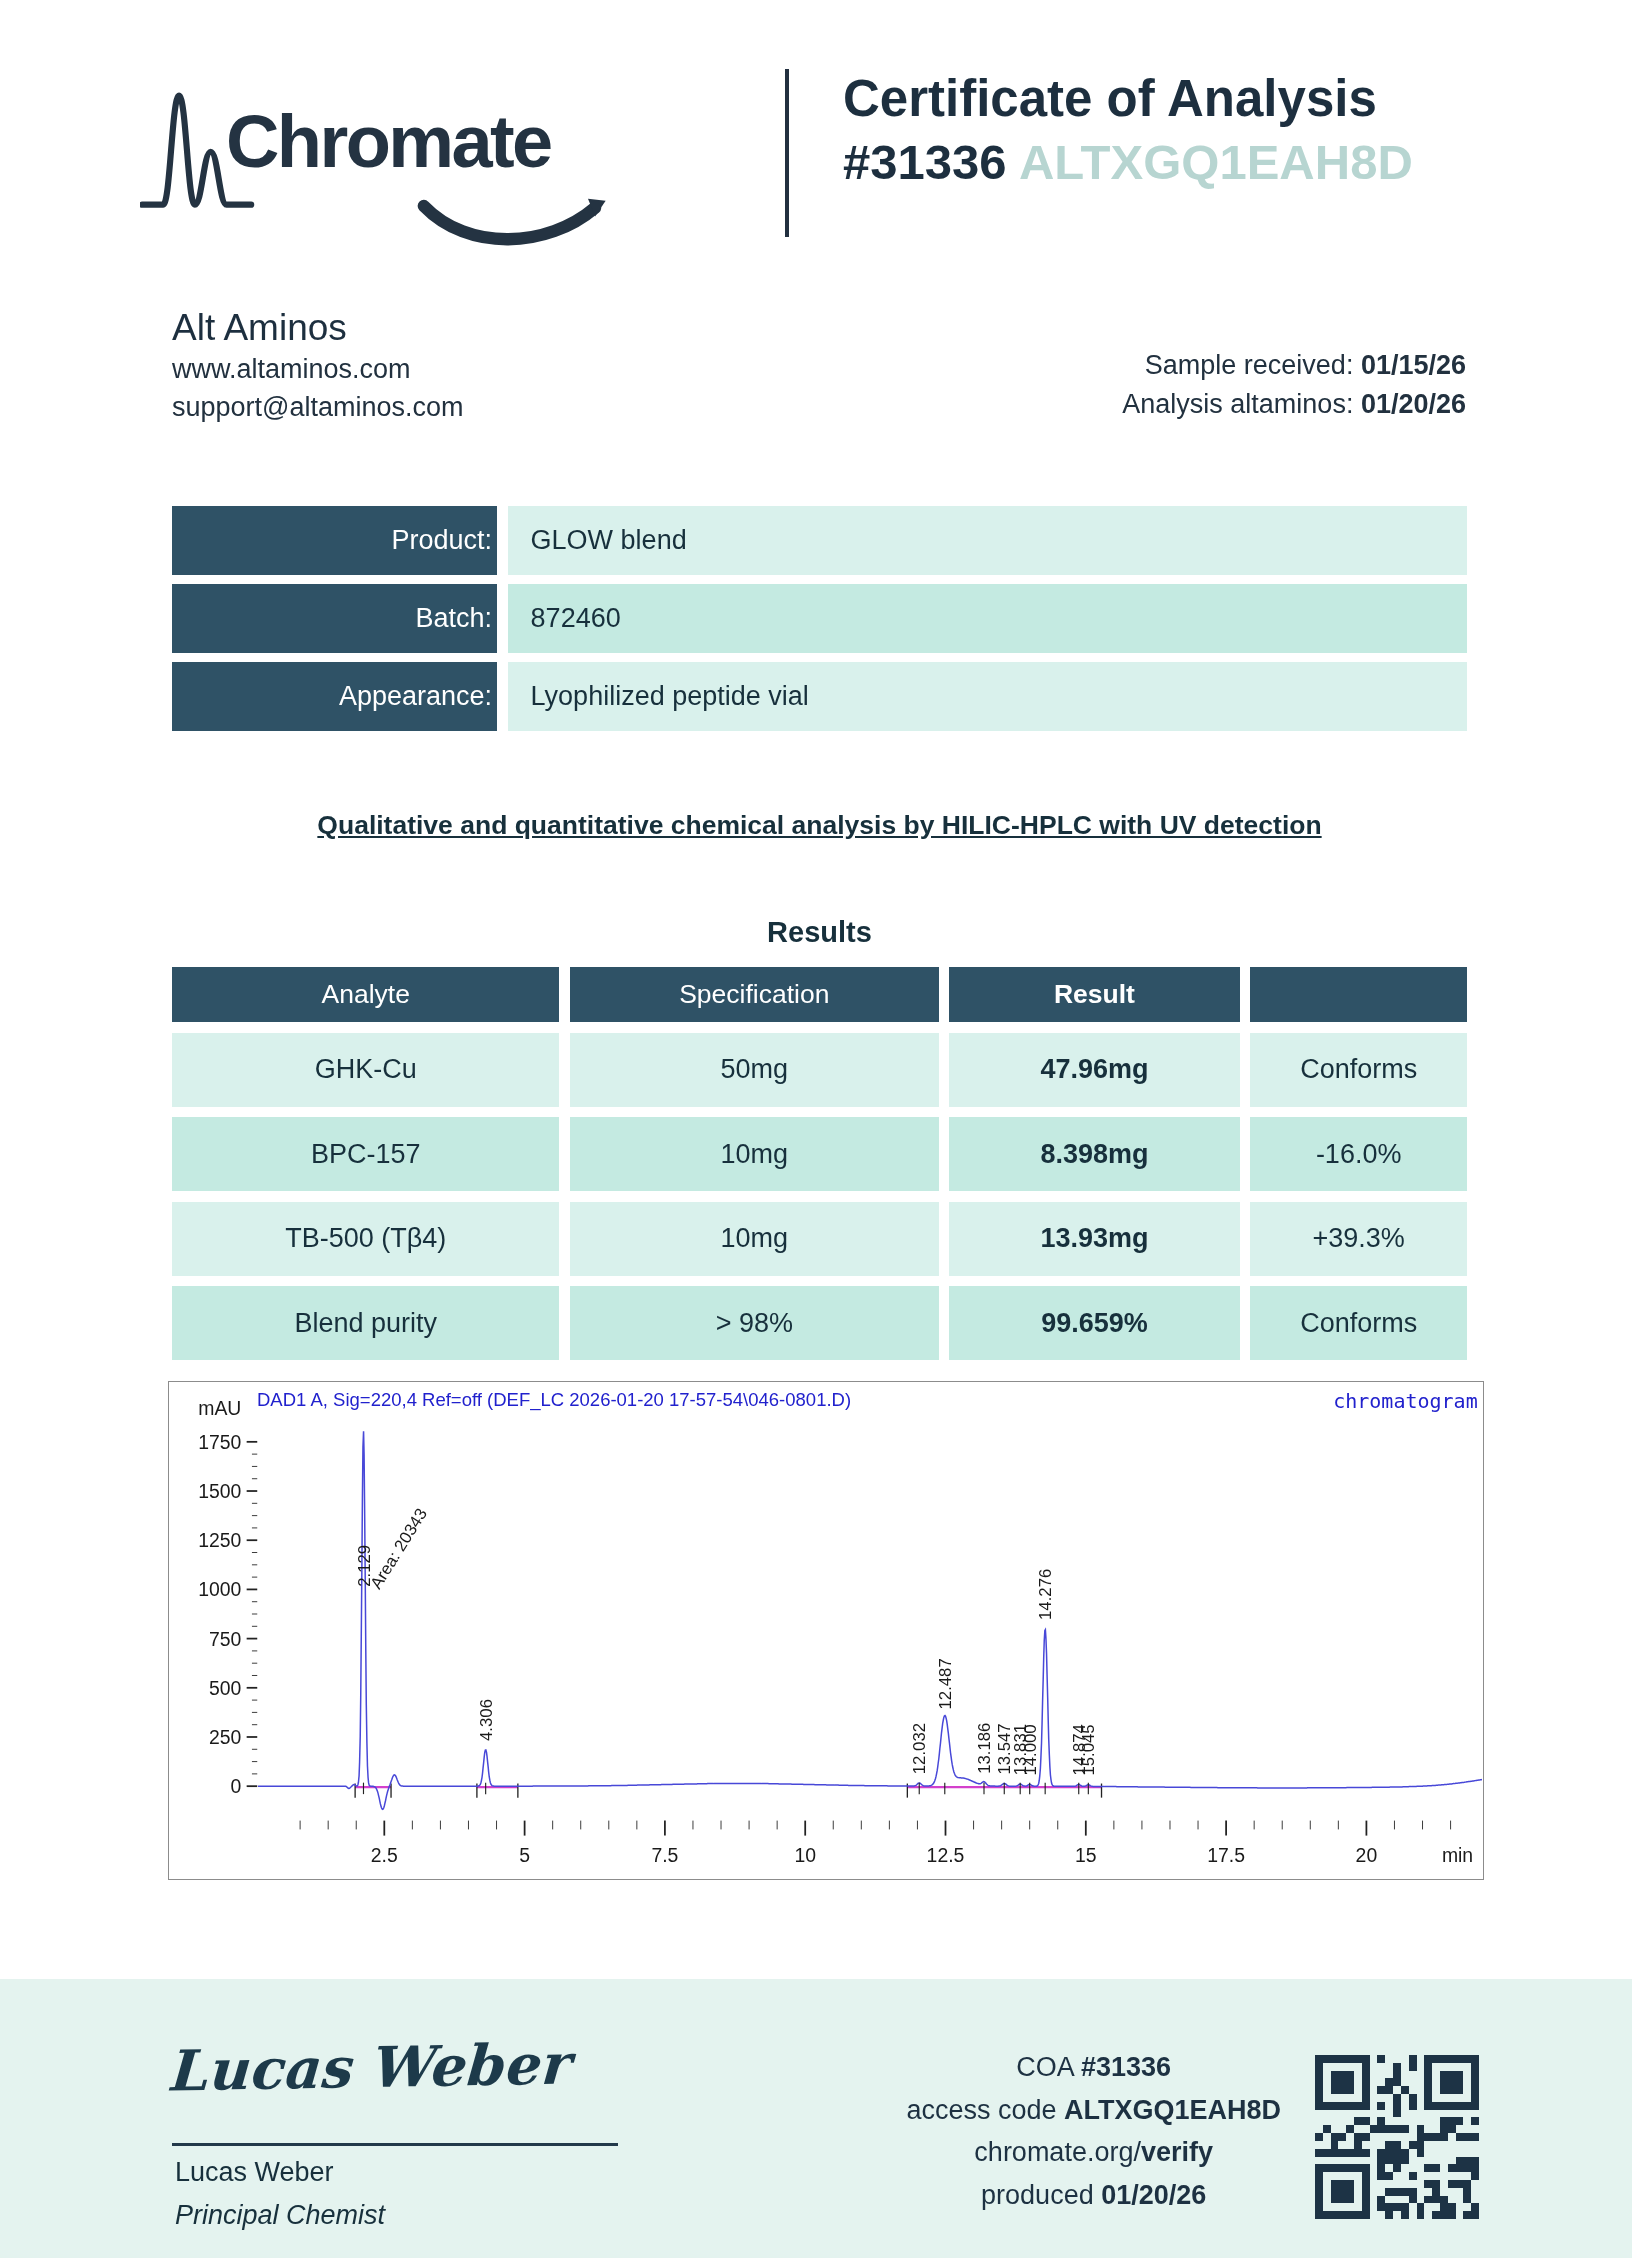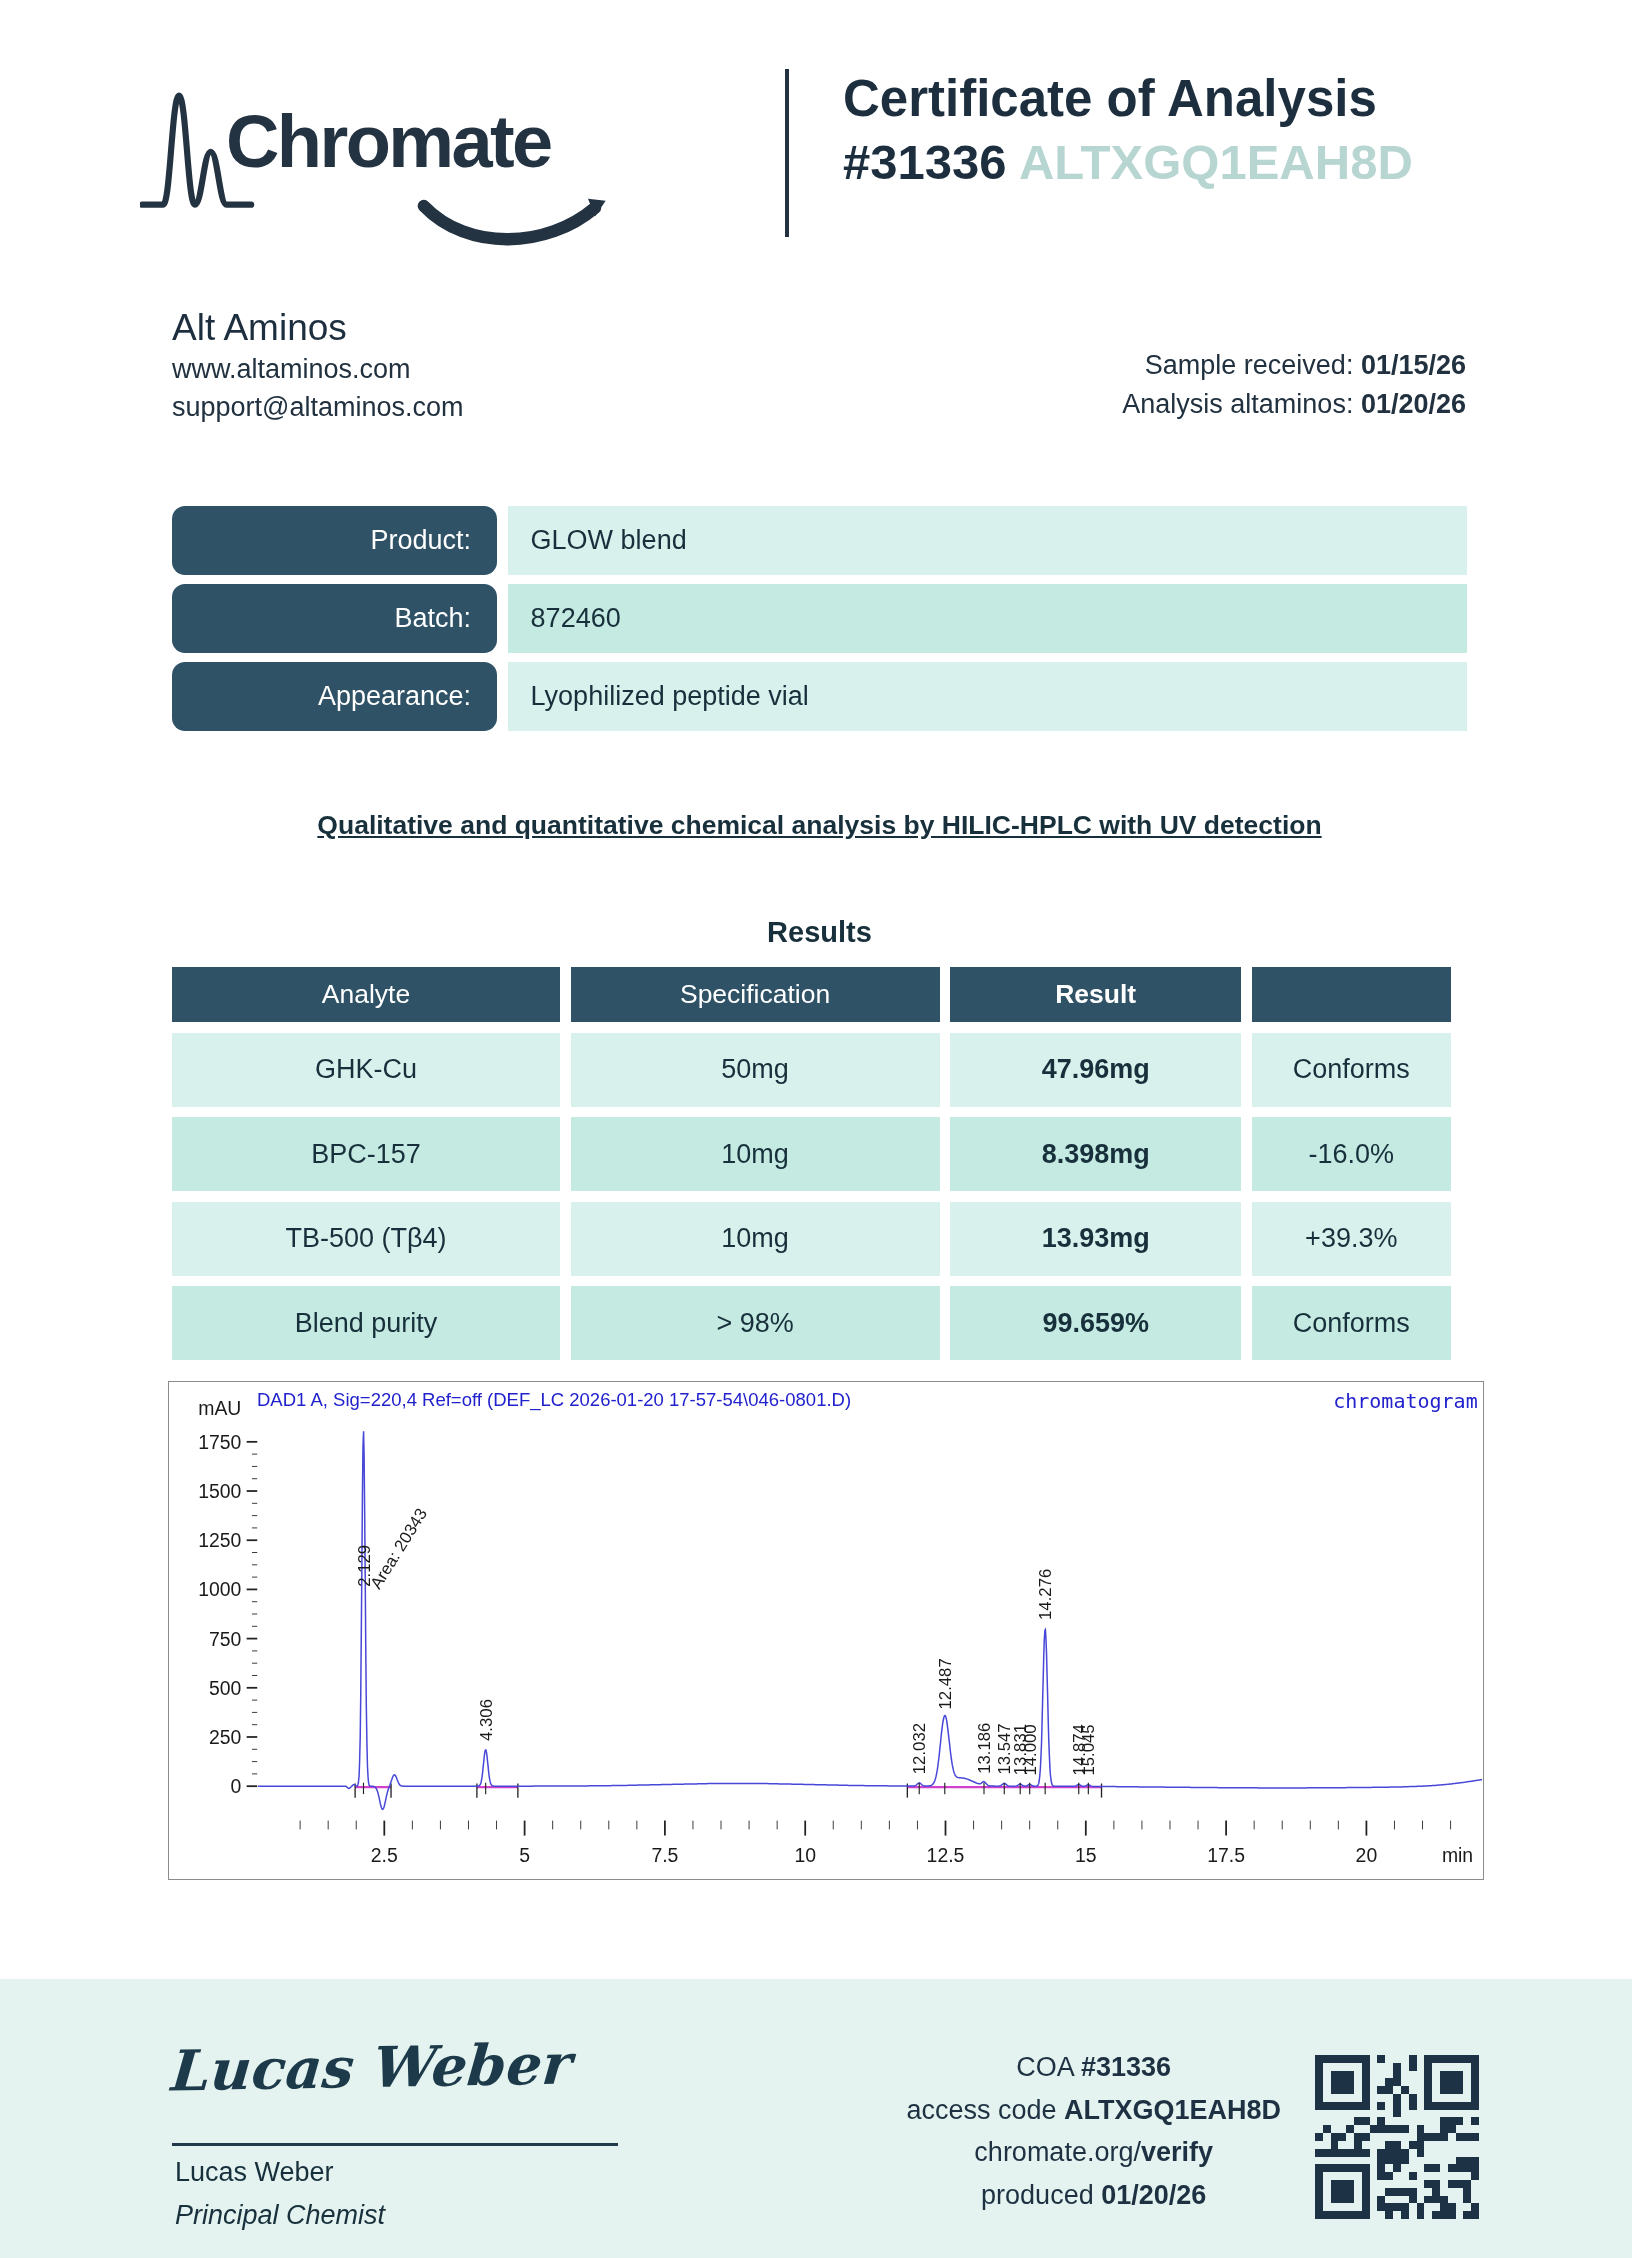--- a/index.html
+++ b/index.html
@@ -23,36 +23,36 @@
   .company{position:absolute;left:172px;top:307px;}
   .company .name{font-size:37px;font-weight:400;margin-bottom:1px;}
   .company .line{font-size:27px;line-height:1.42;color:#22313f;}
   .dates{position:absolute;right:166px;top:346px;text-align:right;font-size:27px;line-height:1.45;color:#22313f;}
   .dates b{font-weight:800;}
 
   
   .info-table{position:absolute;left:172px;top:506px;width:1295px;}
   .info-row{display:flex;height:69px;margin-bottom:8.8px;}
   .info-label{width:325px;background:#2f5266;color:#ffffff;font-size:27px;
-              display:flex;align-items:center;justify-content:flex-end;padding-right:26px;box-sizing:border-box;border-radius:13px;}
+              display:flex;align-items:center;justify-content:flex-end;padding-right:5px;box-sizing:border-box;}
   .info-value{flex:1;margin-left:10.6px;font-size:27px;color:#17303c;
               display:flex;align-items:center;padding-left:23px;box-sizing:border-box;}
   .bg-a{background:#d9f1ec;} .bg-b{background:#c4eae1;}
 
   
   .method-line{position:absolute;left:172px;top:810px;width:1295px;text-align:center;
                font-size:26.5px;font-weight:700;color:#17303c;text-decoration:underline;}
   .results-heading{position:absolute;left:172px;top:916px;width:1295px;text-align:center;
                    font-size:29px;font-weight:800;color:#17303c;}
 
   
   .results-table{position:absolute;left:172px;top:967px;width:1295px;}
   .res-row{display:flex;margin-bottom:10.6px;}
   .res-row > div{display:flex;align-items:center;justify-content:center;box-sizing:border-box;font-size:27px;}
-  .c1{width:388px;} .c2{width:369px;margin-left:10.6px;} .c3{width:291px;margin-left:10.6px;} .c4{width:199px;margin-left:10.6px;}
+  .c1{width:388px;} .c2{width:369px;margin-left:10.6px;} .c3{width:291px;margin-left:10.6px;} .c4{width:217px;margin-left:10.6px;}
   .res-head > div{background:#2f5266;color:#ffffff;height:55px;font-size:26.5px;}
   .res-head .c3{font-weight:700;}
   .res-data > div{height:74px;color:#17303c;}
   .res-data .c3{font-weight:800;}
 
   
   .chart-box{position:absolute;left:168px;top:1381px;width:1316px;height:499px;
              border:1.8px solid #8c8c8c;box-sizing:border-box;background:#ffffff;}
   .chart-header-left{position:absolute;left:88px;top:7px;font-size:18.5px;color:#2121cd;}
   .chart-header-right{position:absolute;right:5.3px;top:7px;font-size:20px;color:#2121cd;

